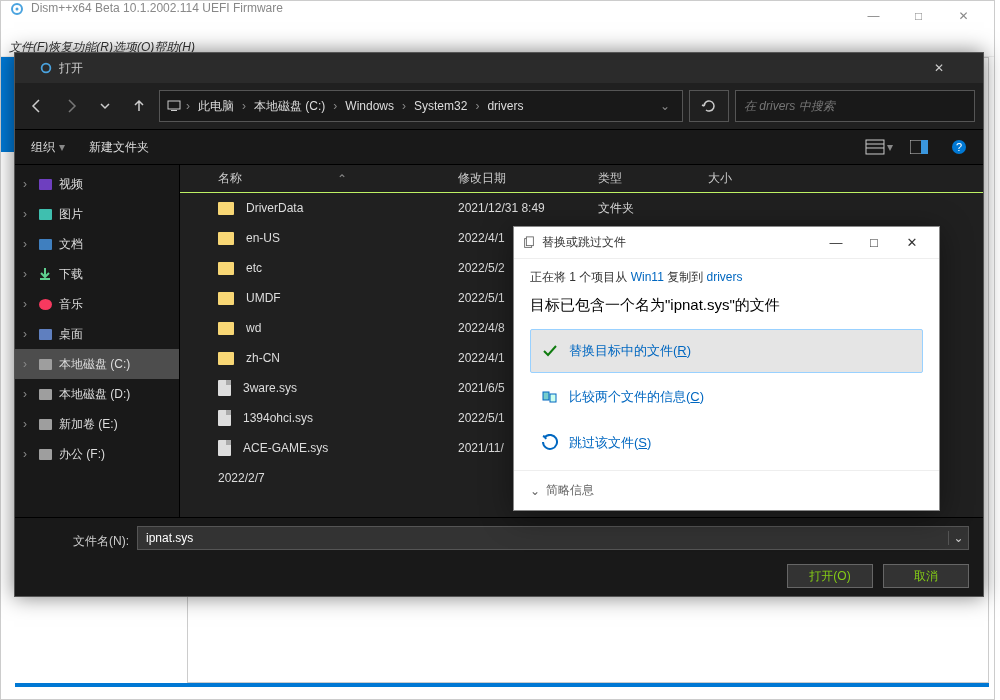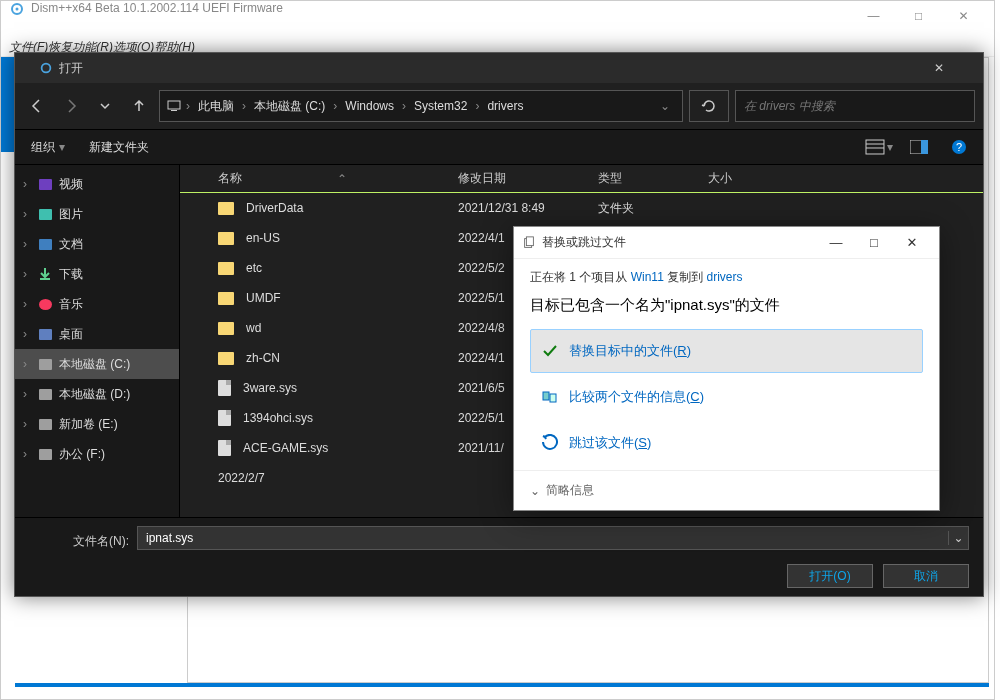--- a/index.html
+++ b/index.html
@@ -71,21 +71,21 @@
 .fi-file   { width:13px; height:16px; background:#ddd; border-radius:1px; display:inline-block; margin-right:8px; vertical-align:middle; position:relative; }
 .fi-file::after { content:""; position:absolute; right:0; top:0; width:5px; height:5px; background:#aaa; }
 
 .od-bottom { padding:8px 14px; background:#191919; border-top:1px solid #000; }
 .fn-row { display:flex; align-items:flex-end; gap:8px; margin-bottom:14px; }
 .fn-label { color:#ccc; font-size:12px; width:100px; text-align:right; }
 .fn-input { flex:1; height:24px; background:#333; border:1px solid #555; display:flex; align-items:center; }
 .fn-input input { flex:1; background:transparent; border:none; outline:none; color:#fff; padding:0 8px; font-size:12px; }
 .fn-drop { width:20px; color:#ccc; text-align:center; border-left:1px solid #555; }
 .btn-row { display:flex; justify-content:flex-end; gap:10px; }
-.dlg-btn { width:86px; height:24px; background:#333; border:1px solid #666; color:#0ea5e9; display:flex; align-items:center; justify-content:center; font-size:12px; }
+.dlg-btn { width:86px; height:24px; background:#333; border:1px solid #666; color:#84cc16; display:flex; align-items:center; justify-content:center; font-size:12px; }
 
 
 .conflict { position:absolute; left:513px; top:226px; width:427px; height:285px; background:#fff; border:1px solid #888; box-shadow:0 5px 30px rgba(0,0,0,.4); color:#000; display:flex; flex-direction:column; }
 .cf-title { height:32px; display:flex; align-items:center; padding:0 8px; border-bottom:1px solid #eee; }
 .cf-gear { width:14px; height:14px; margin-right:6px; }
 .cf-title-text { font-size:12px; color:#333; }
 .cf-title .spacer { flex:1; }
 .cf-wb { width:38px; height:30px; display:flex; align-items:center; justify-content:center; color:#333; font-size:13px; }
 .cf-body { padding:10px 16px 0 16px; flex:1; }
 .cf-line1 { font-size:12px; color:#333; margin-bottom:10px; }

